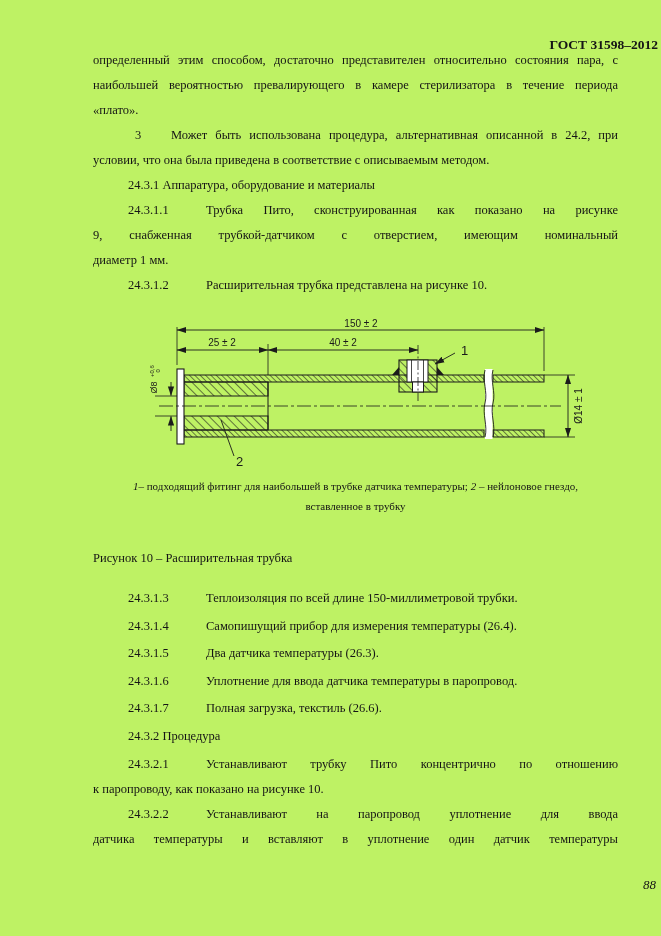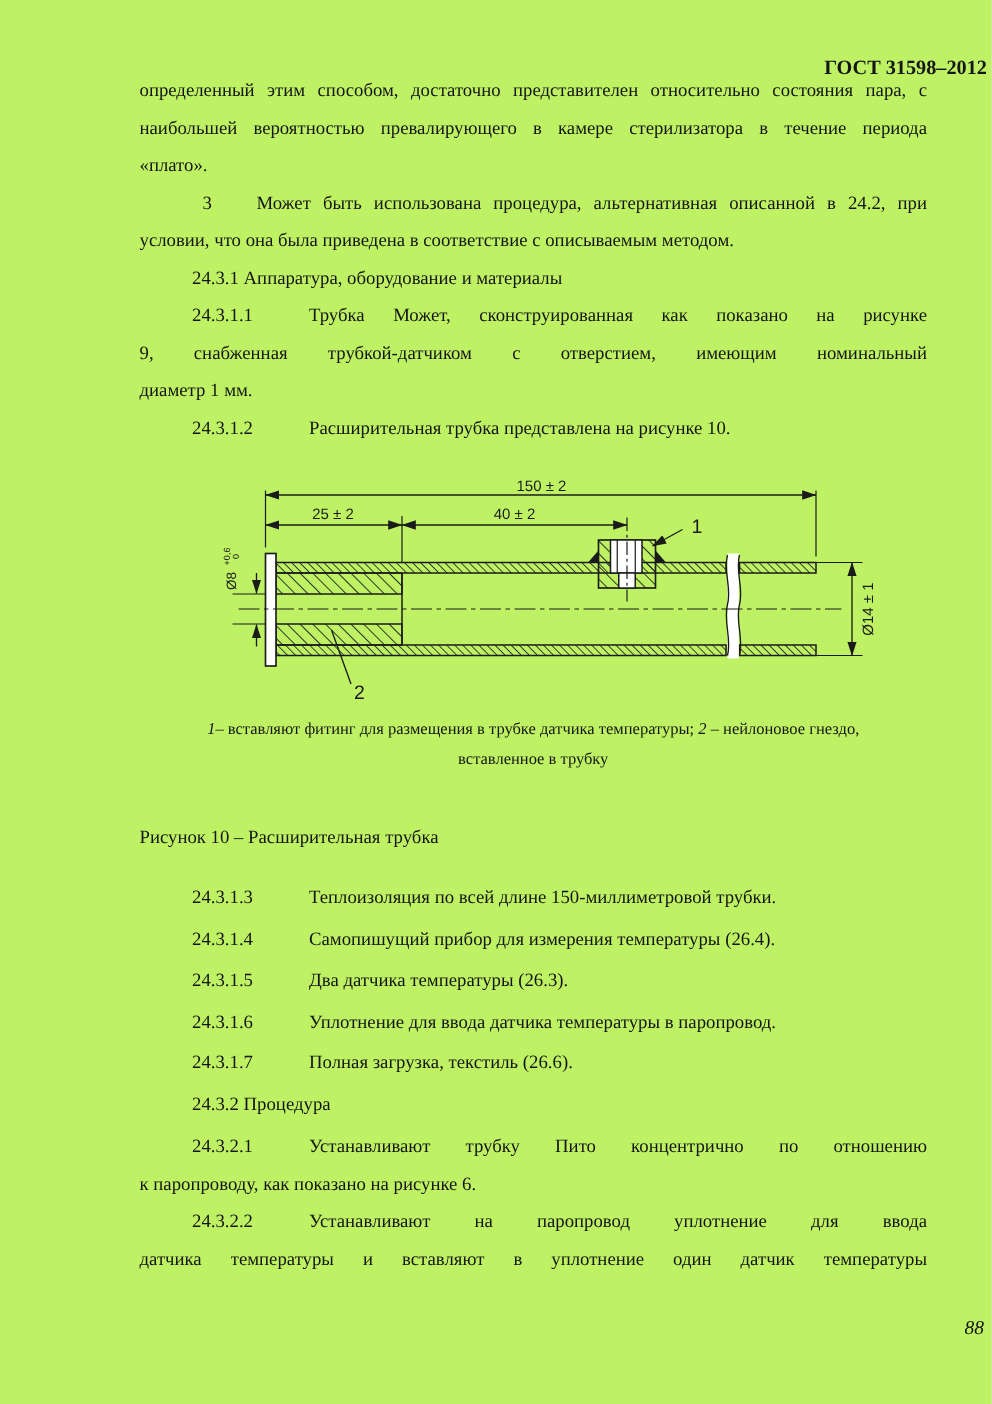--- a/index.html
+++ b/index.html
@@ -39,21 +39,21 @@
 
     <div class="ln j">определенный этим способом, достаточно представителен относительно состояния пара, с</div>
     <div class="ln j">наибольшей вероятностью превалирующего в камере стерилизатора в течение периода</div>
     <div class="ln">«плато».</div>
 
     <div class="ln j"><span class="numtab n1">3</span><span>Может быть использована процедура, альтернативная описанной в 24.2, при</span></div>
     <div class="ln">условии, что она была приведена в соответствие с описываемым методом.</div>
 
     <div class="ln ind">24.3.1 Аппаратура, оборудование и материалы</div>
 
-    <div class="ln j"><span class="numtab n4">24.3.1.1</span><span>Трубка Может, сконструированная как показано на рисунке</span></div>
+    <div class="ln j"><span class="numtab n4">24.3.1.1</span><span>Трубка Пито, сконструированная как показано на рисунке</span></div>
     <div class="ln j">9, снабженная трубкой-датчиком с отверстием, имеющим номинальный</div>
     <div class="ln">диаметр 1 мм.</div>
 
     <div class="ln"><span class="numtab n4">24.3.1.2</span><span>Расширительная трубка представлена на рисунке 10.</span></div>
 
     <div class="figure-block">
       <div class="drawing-wrap">
         <svg width="482" height="152" viewBox="0 0 482 152">
           <defs>
             <pattern id="h1" width="3.8" height="6" patternUnits="userSpaceOnUse" patternTransform="rotate(-45)">
@@ -145,39 +145,39 @@
           </g>
 
           <g>
             <line x1="110" y1="101" x2="123" y2="137" stroke="#1b1b1b" stroke-width="0.9"></line>
             <text x="125" y="147" font-size="13" font-family="Liberation Serif, serif">2</text>
           </g>
         </svg>
       </div>
 
       <div class="cap">
-        <div class="capline"><i>1–</i> <span>вставляют фитинг для размещения в трубке датчика температуры;</span> <i>2</i> <span>– нейлоновое гнездо,</span></div>
+        <div class="capline"><i>1–</i> <span>подходящий фитинг для наибольшей в трубке датчика температуры;</span> <i>2</i> <span>– нейлоновое гнездо,</span></div>
         <div class="capline">вставленное в трубку</div>
       </div>
 
       <div class="figtitle">Рисунок 10 – Расширительная трубка</div>
     </div>
 
     <div class="items">
       <div class="ln gap"><span class="numtab n4">24.3.1.3</span><span>Теплоизоляция по всей длине 150-миллиметровой трубки.</span></div>
       <div class="ln gap"><span class="numtab n4">24.3.1.4</span><span>Самопишущий прибор для измерения температуры (26.4).</span></div>
       <div class="ln gap"><span class="numtab n4">24.3.1.5</span><span>Два датчика температуры (26.3).</span></div>
       <div class="ln gap"><span class="numtab n4">24.3.1.6</span><span>Уплотнение для ввода датчика температуры в паропровод.</span></div>
       <div class="ln gap"><span class="numtab n4">24.3.1.7</span><span>Полная загрузка, текстиль (26.6).</span></div>
 
       <div class="ln ind gap">24.3.2 Процедура</div>
 
       <div class="p-extra">
         <div class="ln j"><span class="numtab n4">24.3.2.1</span><span>Устанавливают трубку Пито концентрично по отношению</span></div>
-        <div class="ln">к паропроводу, как показано на рисунке 6.</div>
+        <div class="ln">к паропроводу, как показано на рисунке 10.</div>
         <div class="ln j"><span class="numtab n4">24.3.2.2</span><span>Устанавливают на паропровод уплотнение для ввода</span></div>
         <div class="ln j">датчика температуры и вставляют в уплотнение один датчик температуры</div>
       </div>
     </div>
 
   </div>
 
   <div class="pagenum">88</div>
 </div>
 

